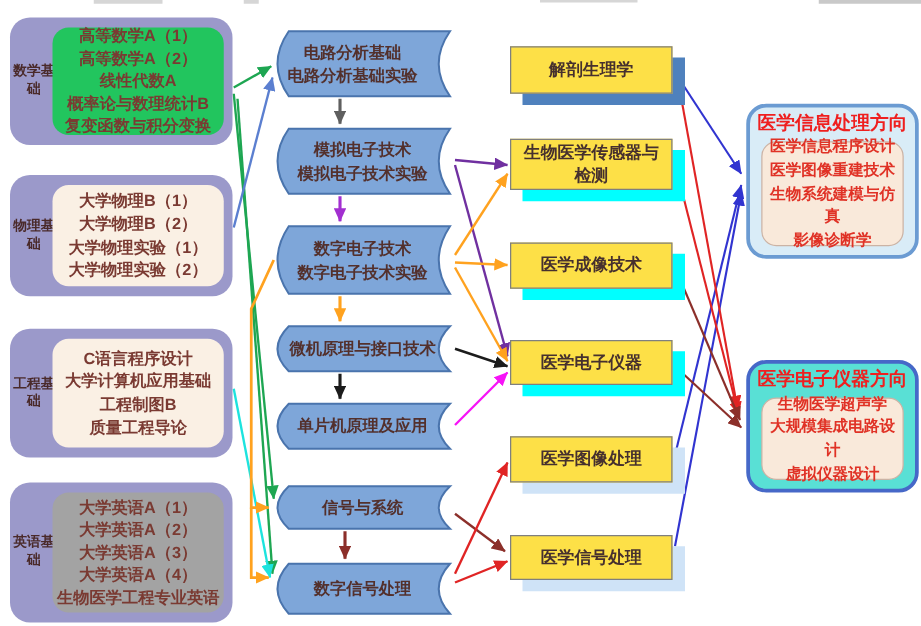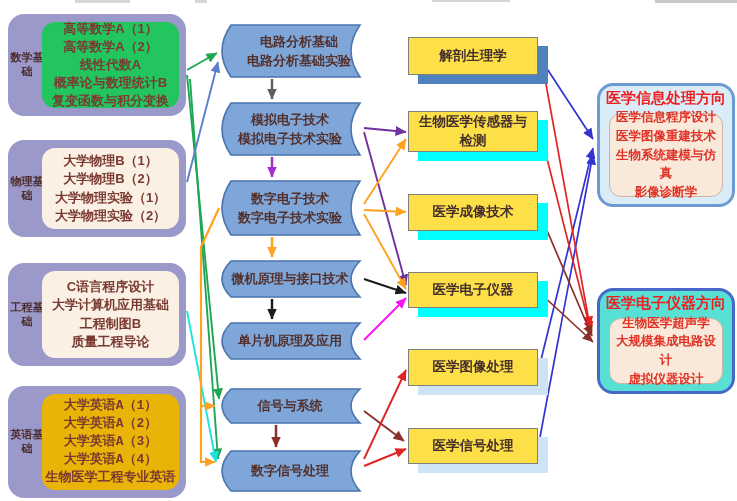--- a/index.html
+++ b/index.html
@@ -15,21 +15,21 @@
                display:flex;flex-direction:column;align-items:center;justify-content:center;
                font-weight:bold;font-size:13px;line-height:1.4;color:#7a3a32;text-align:center;padding:0 2px;}
   #g-math{top:14px;height:102px;}
   #g-physics{top:140px;height:97px;}
   #g-engineering{top:263px;height:103px;}
   #g-english{top:386px;height:112px;}
 
   
   .cyl-label{position:absolute;display:flex;flex-direction:column;align-items:center;justify-content:center;
              font-weight:bold;font-size:13px;line-height:1.5;color:#53302c;text-align:center;}
-  #l-circuit{left:237px;top:25px;width:124px;height:52px;}
+  #l-circuit{left:220px;top:25px;width:124px;height:52px;}
   #l-analog{left:228px;top:103px;width:124px;height:52px;}
   #l-digital{left:228px;top:181px;width:124px;height:54px;}
   #l-micro{left:228px;top:261px;width:124px;height:36px;text-align:center;}
   #l-mcu{left:228px;top:323px;width:124px;height:36px;}
   #l-signals{left:228px;top:389px;width:124px;height:34px;}
   #l-dsp{left:228px;top:451px;width:124px;height:40px;}
 
   
   .mid{position:absolute;left:408px;width:130px;background:#fde047;border:1px solid #7f7f7f;
        display:flex;align-items:center;justify-content:center;text-align:center;
@@ -163,21 +163,21 @@
     <div class="group-label">工程基础</div>
     <div class="group-inner" style="background: rgb(250, 240, 228);">
         <div>C语言程序设计</div>
         <div>大学计算机应用基础</div>
         <div>工程制图B</div>
         <div>质量工程导论</div>
       </div>
   </div>
   <div class="group" id="g-english" style="background: rgb(155, 153, 202);">
     <div class="group-label">英语基础</div>
-    <div class="group-inner" style="background: #eab308; font-family: Liberation Mono, monospace;">
+    <div class="group-inner" style="background: #a3a3a3;">
         <div>大学英语A（1）</div>
         <div>大学英语A（2）</div>
         <div>大学英语A（3）</div>
         <div>大学英语A（4）</div>
         <div>生物医学工程专业英语</div>
       </div>
   </div>
 
   <div class="cyl-label" id="l-circuit">
       <div>电路分析基础</div>

